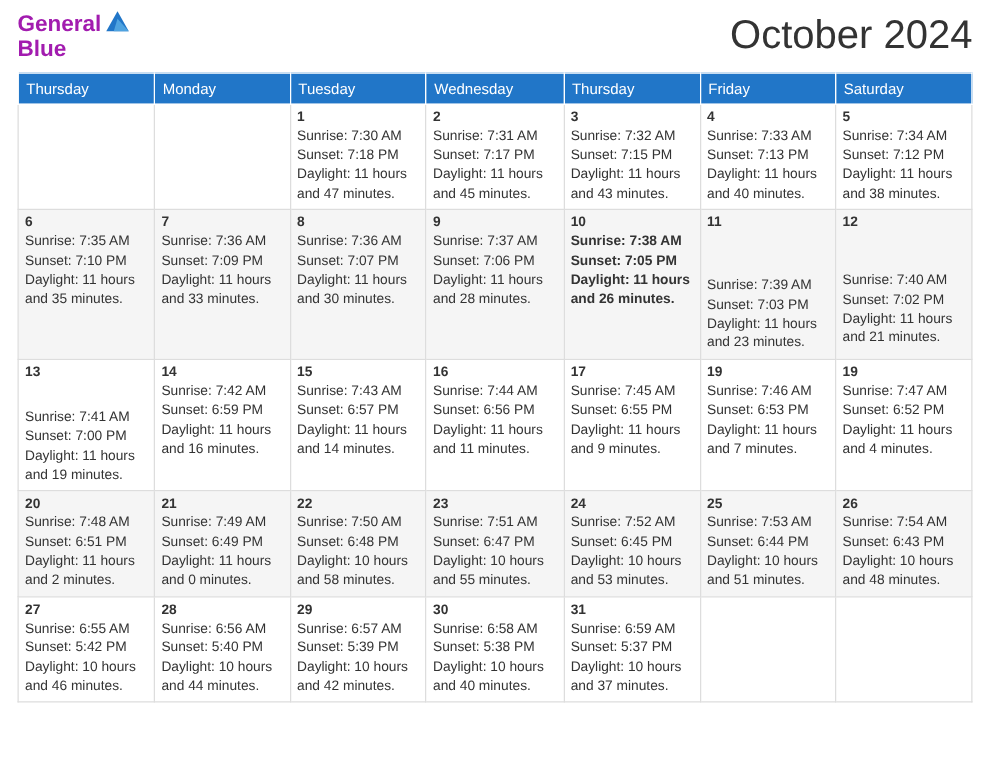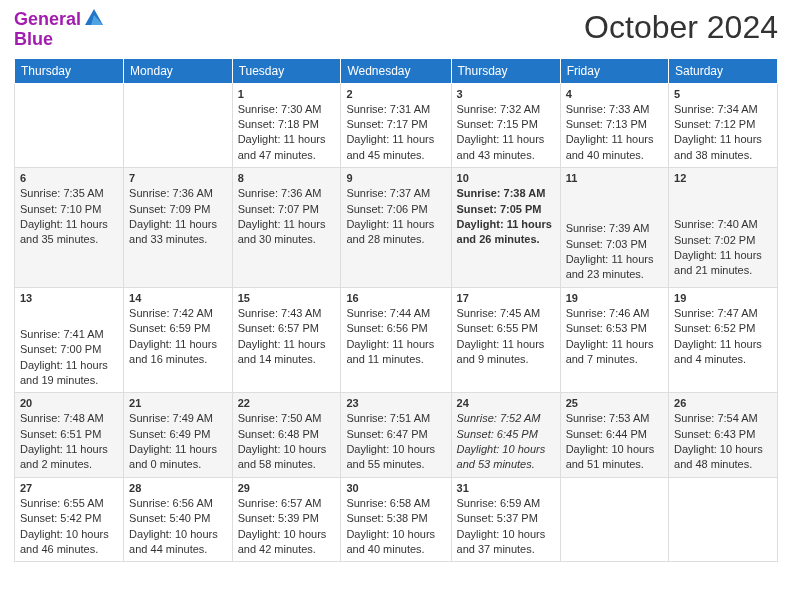--- a/index.html
+++ b/index.html
@@ -276,21 +276,21 @@
 Daylight: 10 hours and 58 minutes.</div>
           </td>
           <td>
             <span class="day-num">23</span>
             <div class="day-info" style="white-space: pre-line;">Sunrise: 7:51 AM
 Sunset: 6:47 PM
 Daylight: 10 hours and 55 minutes.</div>
           </td>
           <td>
             <span class="day-num">24</span>
-            <div class="day-info" style="white-space: pre-line; font-style: italic;">Sunrise: 7:52 AM
+            <div class="day-info" style="white-space: pre-line;">Sunrise: 7:52 AM
 Sunset: 6:45 PM
 Daylight: 10 hours and 53 minutes.</div>
           </td>
           <td>
             <span class="day-num">25</span>
             <div class="day-info" style="white-space: pre-line;">Sunrise: 7:53 AM
 Sunset: 6:44 PM
 Daylight: 10 hours and 51 minutes.</div>
           </td>
           <td>

